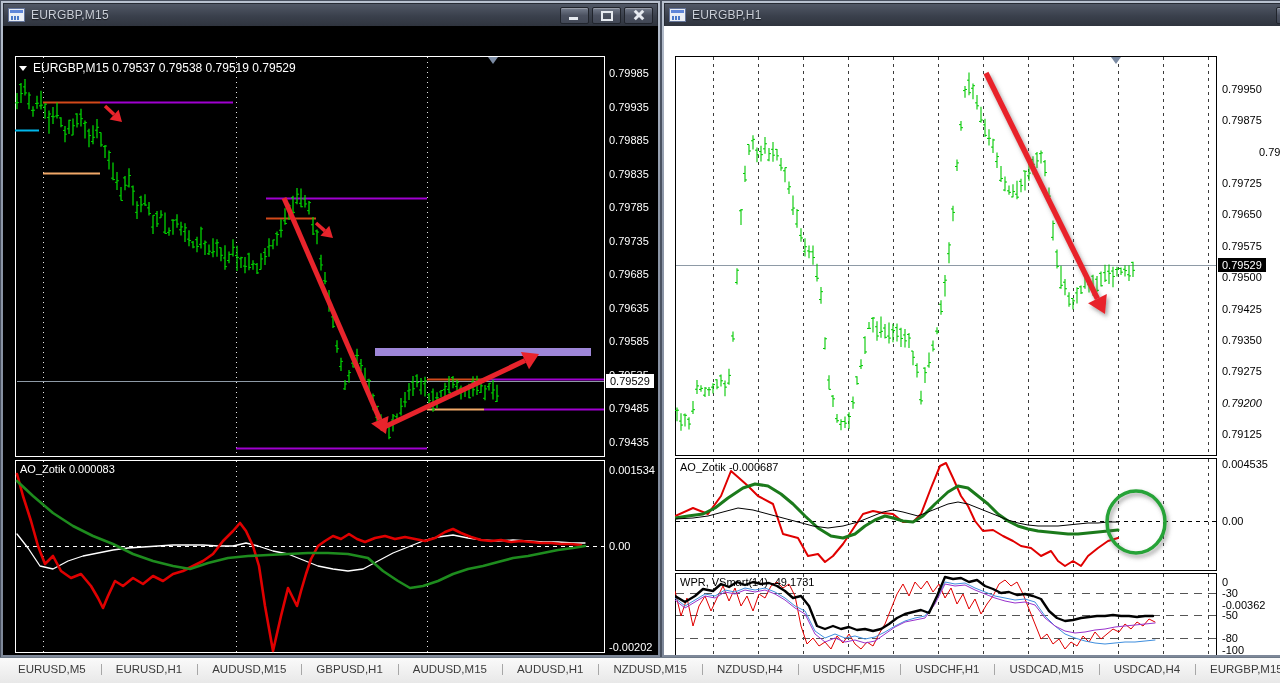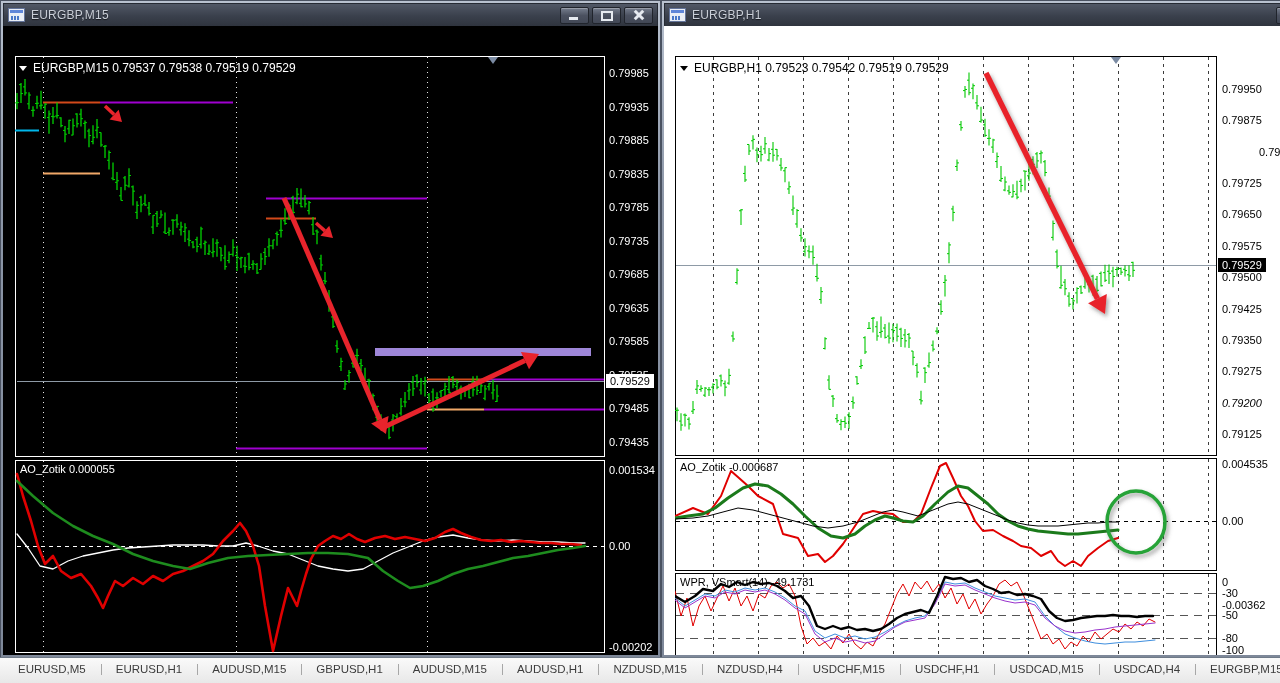--- a/index.html
+++ b/index.html
@@ -60,21 +60,21 @@
             <i class="gl-max"></i>
           </span>
         <span class="wbtn">
             <i class="gl-x1"></i>
             <i class="gl-x2"></i>
           </span>
       </span>
     </header>
     <div class="client dark" id="lclient">
       <div class="quote light"><span class="dd"></span><span>EURGBP,M15  0.79537 0.79538 0.79519 0.79529</span></div>
-      <div class="indlabel light" style="left:17px;top:437px;">AO_Zotik 0.000055</div>
+      <div class="indlabel light" style="left:17px;top:437px;">AO_Zotik 0.000083</div>
     <svg width="590" height="401" style="left: 12px; top: 30px;">
           <g transform="translate(-12,-30)">
             <rect x="12.5" y="30.5" width="589" height="400" fill="#000" stroke="#fff" stroke-width="1"></rect>
             <line x1="40.5" y1="31" x2="40.5" y2="430" stroke="#e8e8e8" stroke-dasharray="1 4" stroke-width="1"></line>
             <line x1="233.5" y1="31" x2="233.5" y2="430" stroke="#e8e8e8" stroke-dasharray="1 4" stroke-width="1"></line>
             <line x1="424.5" y1="31" x2="424.5" y2="430" stroke="#e8e8e8" stroke-dasharray="1 4" stroke-width="1"></line>
             <line x1="14" y1="355.5" x2="601" y2="355.5" stroke="#8E9AA6" stroke-width="1"></line>
             <line x1="12" y1="104.5" x2="36" y2="104.5" stroke="#00B7EB" stroke-width="2"></line>
             <line x1="40" y1="76.5" x2="97" y2="76.5" stroke="#D2491A" stroke-width="2"></line>
             <line x1="97" y1="76.5" x2="230" y2="76.5" stroke="#A000D0" stroke-width="2"></line>
@@ -511,21 +511,20 @@
         <span class="wbtn">
             <i class="gl-max"></i>
           </span>
         <span class="wbtn">
             <i class="gl-x1"></i>
             <i class="gl-x2"></i>
           </span>
       </span>
     </header>
     <div class="client lite" id="rclient">
-      <div class="quote darkt"><span class="dd"></span><span>EURGBP,H1  0.79523 0.79542 0.79519 0.79529</span></div>
       <div class="indlabel darkt" style="left:16px;top:435px;">AO_Zotik -0.000687</div>
       <div class="indlabel darkt" style="left:16px;top:550px;">WPR, VSmart(14) -49.1731</div>
     <svg width="542" height="400" style="left: 11px; top: 30px;">
           <defs>
             <filter id="ds1" x="-40%" y="-40%" width="180%" height="180%">
               <feDropShadow dx="2" dy="3" stdDeviation="2.2" flood-color="#555" flood-opacity="0.55"></feDropShadow>
             </filter>
           </defs>
           <g transform="translate(-11,-30)">
             <rect x="11.5" y="30.5" width="541" height="399" fill="#fff" stroke="#000" stroke-width="1"></rect>

